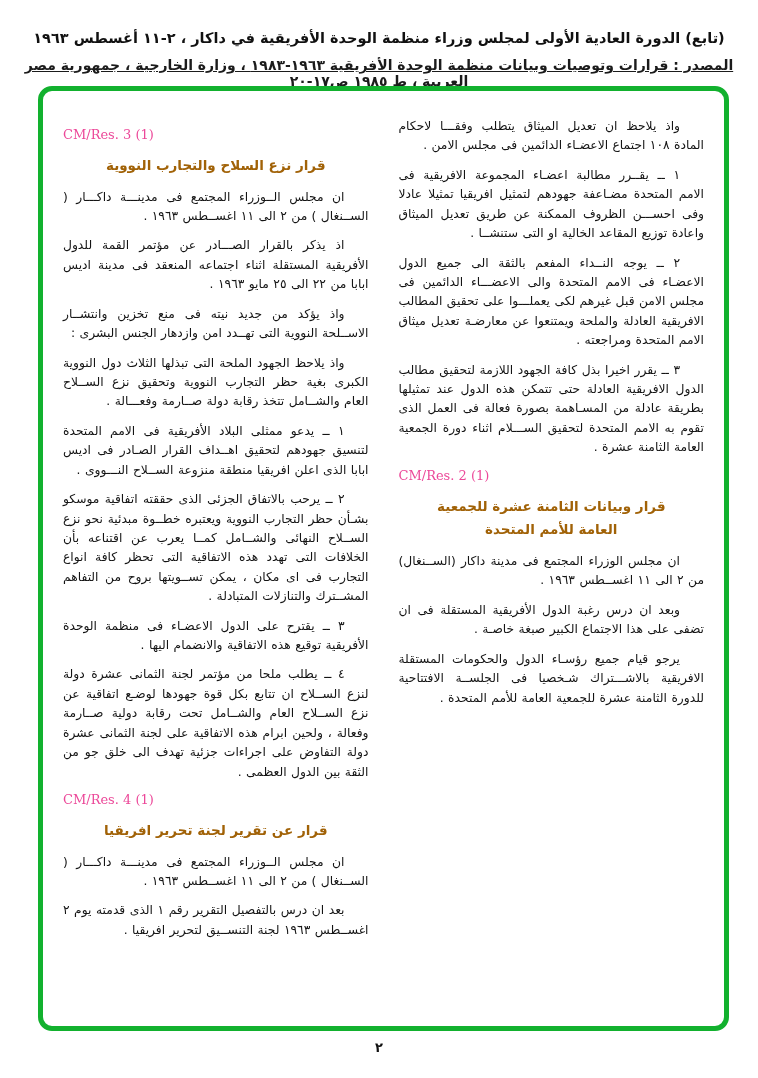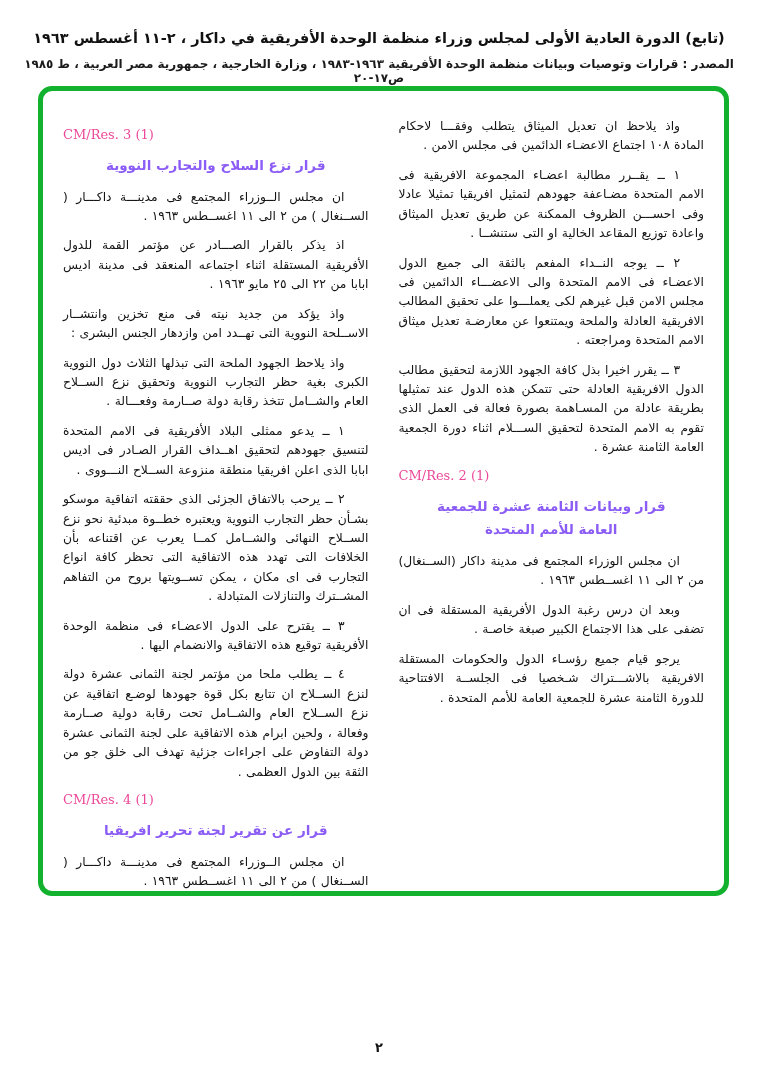--- a/index.html
+++ b/index.html
@@ -23,32 +23,33 @@
     padding-top: 28px;
   }
   .header-title {
     font-size: 14.5px;
     font-weight: bold;
     letter-spacing: 0;
     line-height: 1.4;
     color: #111;
   }
   .header-source {
-    font-size: 12px;
+    font-size: 14px;
     font-weight: bold;
     margin-top: 9px;
     color: #1b1b1b;
+    text-decoration: underline;
   }
   
   .content-box {
     position: absolute;
     left: 38px;
     top: 86px;
     width: 691px;
-    height: 810px;
+    height: 945px;
     box-sizing: border-box;
     border: 5px solid #12b12e;
     border-radius: 14px;
     padding: 12px 20px 0 20px;
     background: #ffffff;
     overflow: hidden;
   }
   .columns {
     display: flex;
     direction: rtl;          
@@ -69,21 +70,21 @@
     color: #ec4899;
     margin: 8px 0 4px 0;
   }
   .res-title {
     text-align: center;
     font-weight: bold;
     font-size: 13.5px;
     line-height: 1.75;
     margin: 12px 0 10px 0;
     white-space: pre-line;
-    color: #8b5cf6;
+    color: #a16207;
   }
   .para {
     font-size: 12.3px;
     line-height: 1.58;
     text-align: justify;
     text-align-last: right;
     text-indent: 24px;
     margin: 0 0 10px 0;
     word-spacing: 0.5px;
     color: #141414;

